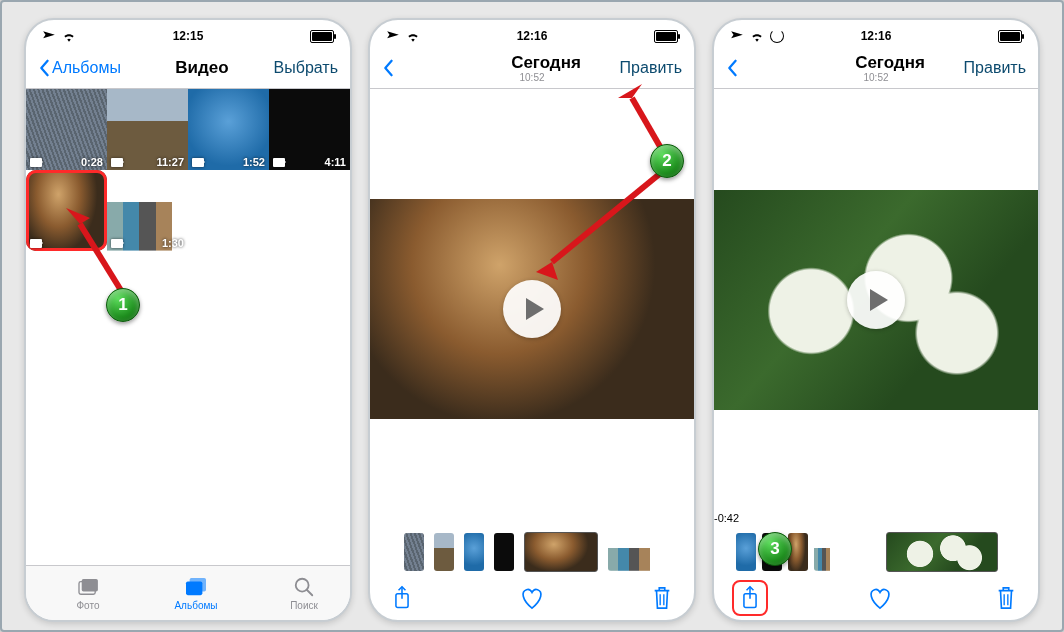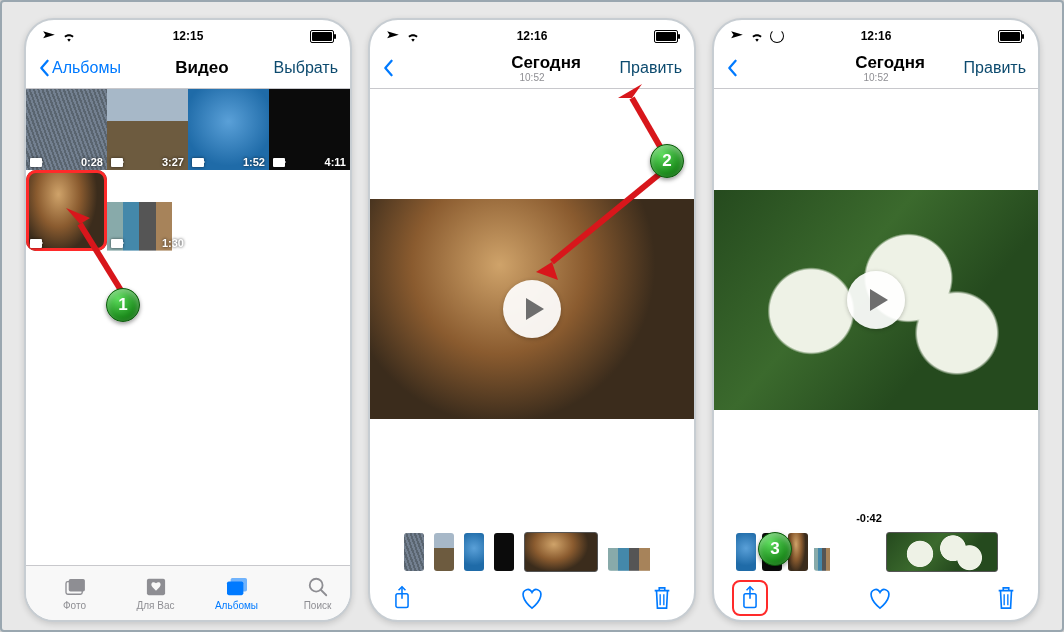--- a/index.html
+++ b/index.html
@@ -145,21 +145,21 @@
   }
   .playbtn {
     position:absolute;
     width:58px; height:58px; border-radius:50%;
     background:rgba(255,255,255,.92);
     display:flex; align-items:center; justify-content:center;
     box-shadow:0 1px 4px rgba(0,0,0,.25);
   }
   .playbtn .tri { width:0; height:0; border-left:18px solid #6e6e6e; border-top:11px solid transparent; border-bottom:11px solid transparent; margin-left:5px;}
 
-  .timecode { text-align:center; font-size:11px; color:#000; padding:2px 14px 4px 0;font-weight:bold;}
+  .timecode { text-align:left; font-size:11px; color:#000; padding:2px 14px 4px 0;}
 
   .strip { height:48px; display:flex; align-items:center; justify-content:center; gap:10px; padding:0 12px;}
   .strip .s { height:38px; border-radius:3px; }
   .strip .s.small { width:20px; }
   .strip .s.cur   { width:72px; border:1px solid #555;}
   .strip .s.wide  { width:52px; }
 
   .toolbar {
     height:44px; display:flex; align-items:center; justify-content:space-between; padding:0 18px; color:#007aff;
   }
@@ -218,21 +218,21 @@
     </div>
     <div class="hairline"></div>
 
     <div class="grid">
       <div class="thumb bg-rain">
         <span class="vicon"></span>
         <span class="dur">0:28</span>
       </div>
       <div class="thumb bg-birds">
         <span class="vicon"></span>
-        <span class="dur">3:27</span>
+        <span class="dur">11:27</span>
       </div>
       <div class="thumb bg-sea">
         <span class="vicon"></span>
         <span class="dur">1:52</span>
       </div>
       <div class="thumb bg-dark">
         <span class="vicon"></span>
         <span class="dur">4:11</span>
       </div>
       <div class="thumb bg-pine sel">
@@ -247,29 +247,20 @@
 
     <div class="tabbar">
       <div class="tab">
         <div class="ti">
             <svg width="22" height="18" viewBox="0 0 24 20">
               <rect x="2" y="4" width="18" height="14" rx="2" fill="none" stroke="#8e8e93" stroke-width="1.5"></rect>
               <rect x="5" y="1" width="18" height="14" rx="2" fill="#8e8e93"></rect>
             </svg>
           </div>
         <span>Фото</span>
-      </div>
-      <div class="tab">
-        <div class="ti">
-            <svg width="22" height="20" viewBox="0 0 24 22">
-              <rect x="2" y="2" width="20" height="18" rx="2" fill="#8e8e93"></rect>
-              <path d="M12 7c3-3 7 0 4 4l-4 4-4-4c-3-4 1-7 4-4z" fill="#f8f8f8"></path>
-            </svg>
-          </div>
-        <span>Для Вас</span>
       </div>
       <div class="tab active">
         <div class="ti">
             <svg width="22" height="20" viewBox="0 0 24 22">
               <rect x="1" y="5" width="18" height="15" rx="2" fill="#007aff"></rect>
               <rect x="5" y="1" width="18" height="15" rx="2" fill="#007aff" opacity=".55"></rect>
             </svg>
           </div>
         <span>Альбомы</span>
       </div>

